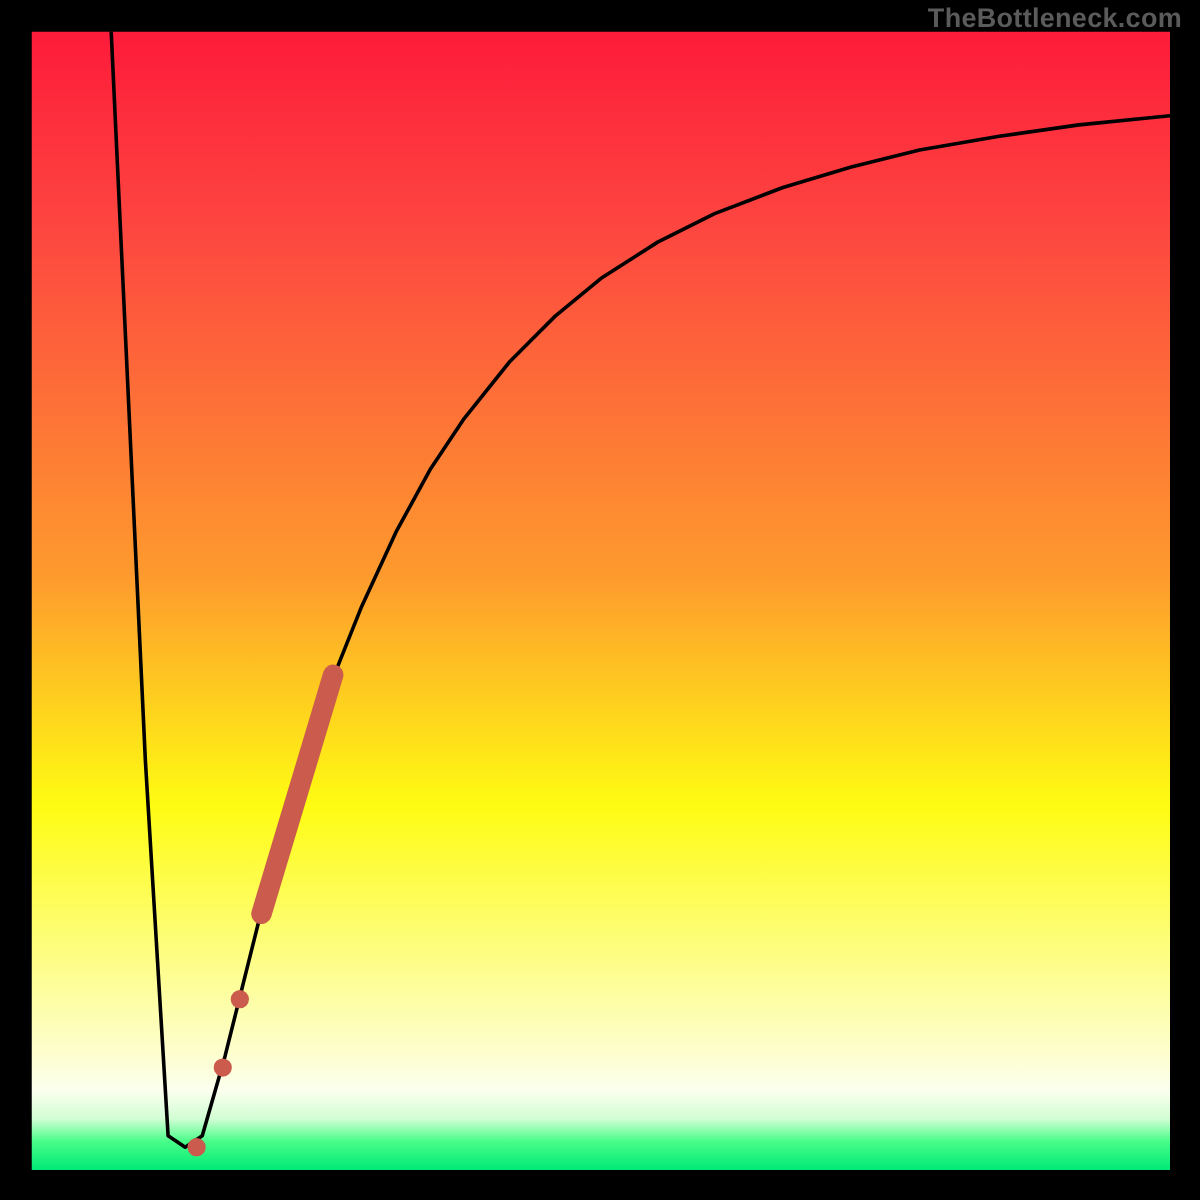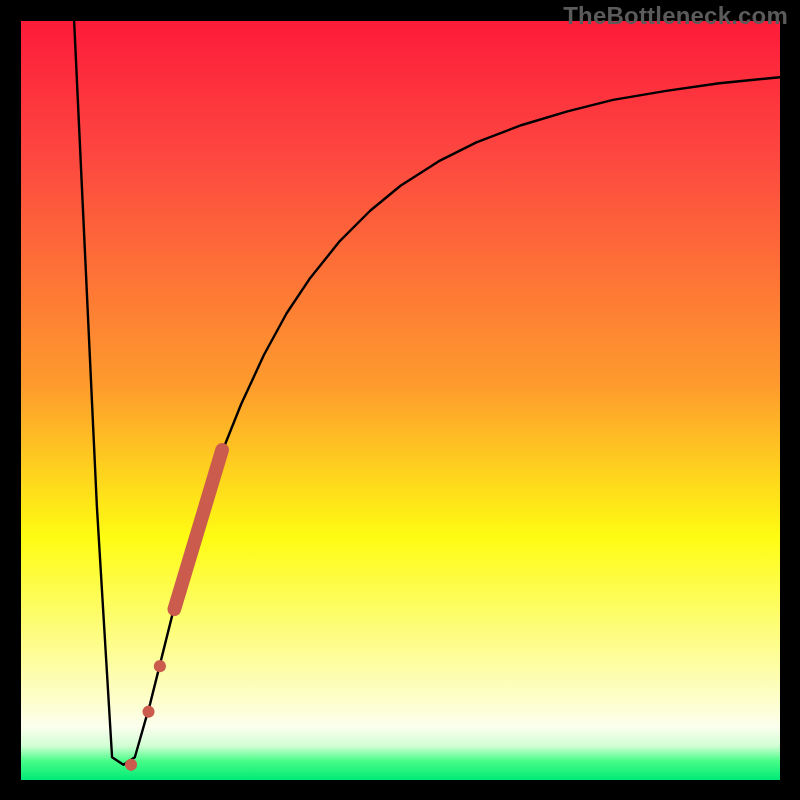--- a/index.html
+++ b/index.html
@@ -21,21 +21,21 @@
     left: 21px;
     top: 21px;
     width: 759px;
     height: 759px;
   }
   .watermark {
     position: absolute;
     top: 2px;
     right: 12px;
     font-family: Arial, Helvetica, sans-serif;
-    font-size: 24px;
+    font-size: 18px;
     font-weight: 600;
     color: #5b5b5b;
     letter-spacing: 0.2px;
   }
   svg { display: block; }
 </style>
 </head>
 <body>
 
 <div class="stage">

